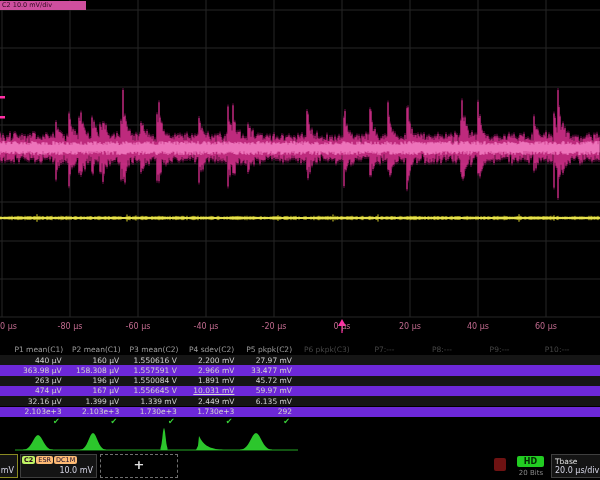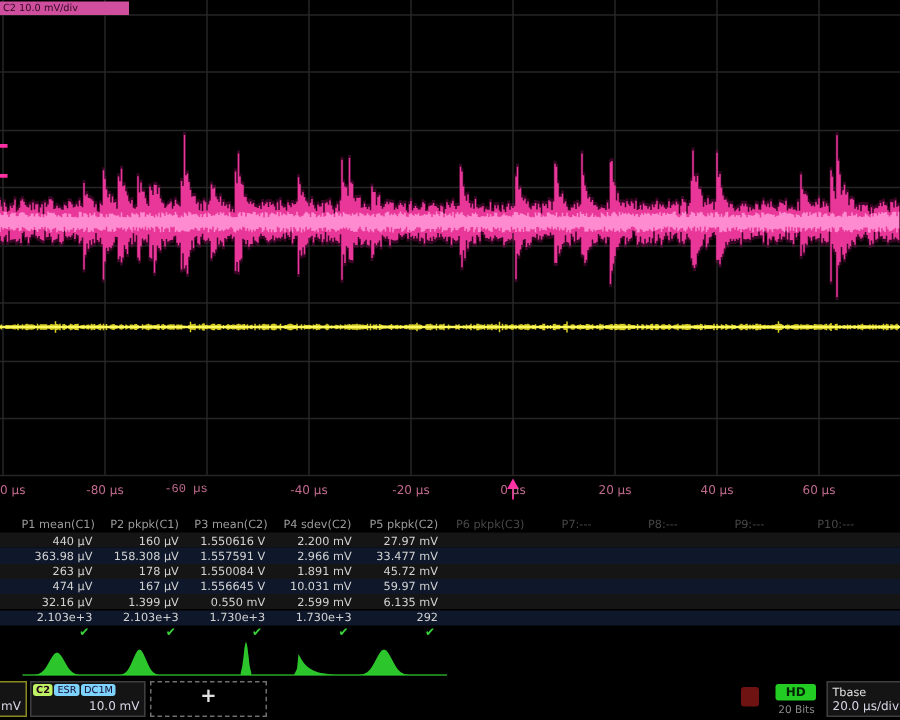--- a/index.html
+++ b/index.html
@@ -17,36 +17,36 @@
   .axlbl{position:absolute;top:4px;transform:translateX(-50%);font-size:8px;
          color:#c06a8e;white-space:nowrap;}
 
   
   #ptable{position:absolute;left:0;top:344px;width:600px;height:86px;}
   .hcell{position:absolute;top:1px;font-size:7.5px;color:#9c9c9c;text-align:center;
          white-space:nowrap;overflow:hidden;}
   .hdim{color:#474747;}
   .trow{position:absolute;left:0;width:600px;}
   .trow.even{background:#151515;}
-  .trow.odd{background:#0f172a;}
+  .trow.odd{background:#6d28d9;}
   .tcell{position:absolute;top:0.5px;font-size:7.5px;color:#d2d2d2;text-align:right;
          white-space:nowrap;}
   .tcheck{position:absolute;top:73px;font-size:8px;color:#3ad43a;text-align:right;}
 
   
   .desc{position:absolute;top:454px;height:24px;background:#141414;border:1px solid #3f3f3f;
         box-sizing:border-box;}
   #desc-c1{left:-44px;width:62px;border-color:#8a8a22;}
   #desc-c2{left:20px;width:77px;}
   #desc-add{left:100px;width:78px;background:transparent;border:1px dashed #6f6f6f;}
   .chiprow{position:absolute;left:1px;top:1px;white-space:nowrap;}
   .chip{display:inline-block;font-size:6.5px;line-height:8px;padding:0 2px;margin-right:1px;
         border-radius:2px;vertical-align:top;}
   .chip-c2{background:#bef264;color:#24021a;font-weight:bold;}
-  .chip-tag{background:#7dd3fc;color:#14082c;}
+  .chip-tag{background:#fdba74;color:#14082c;}
   .descval{position:absolute;right:3px;bottom:2px;font-size:8px;color:#d6d6e6;}
   .plus{position:absolute;left:0;right:0;top:2px;text-align:center;color:#e0e0e0;
         font-size:13px;font-weight:bold;}
   #red-sliver{position:absolute;left:494px;top:458px;width:12px;height:13px;
               background:#6e1212;border-radius:2px;}
   #hd-badge{position:absolute;left:517px;top:456px;width:27px;height:11px;background:#22cc22;
             color:#042604;text-align:center;font-size:8px;font-weight:bold;line-height:11px;
             border-radius:2px;}
   #hd-bits{position:absolute;left:511px;top:469px;width:40px;text-align:center;font-size:7px;
            color:#8a8a8a;}
@@ -76,32 +76,32 @@
       <path d="M160.5 450L160.5 448.2L160.8 447.1L161.2 445.6L161.6 443.5L161.9 441.1L162.3 438.2L162.6 435.3L162.9 432.4L163.3 430.1L163.7 428.5L164.0 428.0L164.3 428.5L164.7 430.1L165.1 432.4L165.4 435.3L165.8 438.2L166.1 441.1L166.4 443.5L166.8 445.6L167.2 447.1L167.5 448.2L167.5 450Z" fill="#2ed12e" fill-opacity="0.95"></path>
       <path d="M186.0 450L196 450L198 445.8L199 436L200.9 439.5L202.7 442.1L204.6 444.1L206.4 445.5L208.3 446.6L210.1 447.5L212.0 448.1L213.9 448.6L215.7 448.9L217.6 449.2L219.4 449.4L221.3 449.5L223.1 449.7L225.0 449.7L212.0 450Z" fill="#2ed12e" fill-opacity="0.95"></path>
       <path d="M240.0 450L240.0 449.8L241.6 449.6L243.2 449.0L244.8 448.1L246.4 446.6L248.0 444.5L249.6 441.7L251.2 438.7L252.8 435.8L254.4 433.7L256.0 433.0L257.6 433.7L259.2 435.8L260.8 438.7L262.4 441.7L264.0 444.5L265.6 446.6L267.2 448.1L268.8 449.0L270.4 449.6L272.0 449.8L272.0 450Z" fill="#2ed12e" fill-opacity="0.95"></path>
     </svg>
 
   <div id="annot">C2 10.0 mV/div</div>
 
   <div id="time-axis">
       <span class="axlbl" style="left: 2px;">-100 µs</span>
       <span class="axlbl" style="left: 70px;">-80 µs</span>
-      <span class="axlbl" style="left: 124px; font-family: Liberation Mono, monospace;">-60 µs</span>
+      <span class="axlbl" style="left: 138px;">-60 µs</span>
       <span class="axlbl" style="left: 206px;">-40 µs</span>
       <span class="axlbl" style="left: 274px;">-20 µs</span>
       <span class="axlbl" style="left: 342px;">0 µs</span>
       <span class="axlbl" style="left: 410px;">20 µs</span>
       <span class="axlbl" style="left: 478px;">40 µs</span>
       <span class="axlbl" style="left: 546px;">60 µs</span>
     </div>
 
   <div id="ptable">
       <span class="hcell" style="left: 10px; width: 57.6px;">P1 mean(C1)</span>
-      <span class="hcell" style="left: 67.6px; width: 57.6px;">P2 pkpk(C1)</span>
+      <span class="hcell" style="left: 67.6px; width: 57.6px;">P2 mean(C1)</span>
       <span class="hcell" style="left: 125.2px; width: 57.6px;">P3 mean(C2)</span>
       <span class="hcell" style="left: 182.8px; width: 57.6px;">P4 sdev(C2)</span>
       <span class="hcell" style="left: 240.4px; width: 57.6px;">P5 pkpk(C2)</span>
       <span class="hcell hdim" style="left: 298px; width: 57.6px;">P6 pkpk(C3)</span>
       <span class="hcell hdim" style="left: 355.6px; width: 57.6px;">P7:---</span>
       <span class="hcell hdim" style="left: 413.2px; width: 57.6px;">P8:---</span>
       <span class="hcell hdim" style="left: 470.8px; width: 57.6px;">P9:---</span>
       <span class="hcell hdim" style="left: 528.4px; width: 57.6px;">P10:---</span>
       <span class="hcell hdim" style="left: 586px; width: 57.6px;">P11:---</span>
       <div class="trow even" style="top: 11px; height: 10.3px;">
@@ -113,37 +113,37 @@
       </div>
       <div class="trow odd" style="top: 21.3px; height: 10.3px;">
         <span class="tcell" style="left: 10px; width: 51.6px;">363.98 µV</span>
         <span class="tcell" style="left: 67.6px; width: 51.6px;">158.308 µV</span>
         <span class="tcell" style="left: 125.2px; width: 51.6px;">1.557591 V</span>
         <span class="tcell" style="left: 182.8px; width: 51.6px;">2.966 mV</span>
         <span class="tcell" style="left: 240.4px; width: 51.6px;">33.477 mV</span>
       </div>
       <div class="trow even" style="top: 31.6px; height: 10.3px;">
         <span class="tcell" style="left: 10px; width: 51.6px;">263 µV</span>
-        <span class="tcell" style="left: 67.6px; width: 51.6px;">178 µV</span>
+        <span class="tcell" style="left: 67.6px; width: 51.6px;">196 µV</span>
         <span class="tcell" style="left: 125.2px; width: 51.6px;">1.550084 V</span>
         <span class="tcell" style="left: 182.8px; width: 51.6px;">1.891 mV</span>
         <span class="tcell" style="left: 240.4px; width: 51.6px;">45.72 mV</span>
       </div>
       <div class="trow odd" style="top: 41.9px; height: 10.3px;">
         <span class="tcell" style="left: 10px; width: 51.6px;">474 µV</span>
         <span class="tcell" style="left: 67.6px; width: 51.6px;">167 µV</span>
         <span class="tcell" style="left: 125.2px; width: 51.6px;">1.556645 V</span>
-        <span class="tcell" style="left: 182.8px; width: 51.6px;">10.031 mV</span>
+        <span class="tcell" style="left: 182.8px; width: 51.6px; text-decoration: underline;">10.031 mV</span>
         <span class="tcell" style="left: 240.4px; width: 51.6px;">59.97 mV</span>
       </div>
       <div class="trow even" style="top: 52.2px; height: 10.3px;">
         <span class="tcell" style="left: 10px; width: 51.6px;">32.16 µV</span>
         <span class="tcell" style="left: 67.6px; width: 51.6px;">1.399 µV</span>
-        <span class="tcell" style="left: 125.2px; width: 51.6px;">0.550 mV</span>
-        <span class="tcell" style="left: 182.8px; width: 51.6px;">2.599 mV</span>
+        <span class="tcell" style="left: 125.2px; width: 51.6px;">1.339 mV</span>
+        <span class="tcell" style="left: 182.8px; width: 51.6px;">2.449 mV</span>
         <span class="tcell" style="left: 240.4px; width: 51.6px;">6.135 mV</span>
       </div>
       <div class="trow odd" style="top: 62.5px; height: 10.3px;">
         <span class="tcell" style="left: 10px; width: 51.6px;">2.103e+3</span>
         <span class="tcell" style="left: 67.6px; width: 51.6px;">2.103e+3</span>
         <span class="tcell" style="left: 125.2px; width: 51.6px;">1.730e+3</span>
         <span class="tcell" style="left: 182.8px; width: 51.6px;">1.730e+3</span>
         <span class="tcell" style="left: 240.4px; width: 51.6px;">292</span>
       </div>
       <span class="tcheck" style="left: 10px; width: 49.6px;">✔</span>

